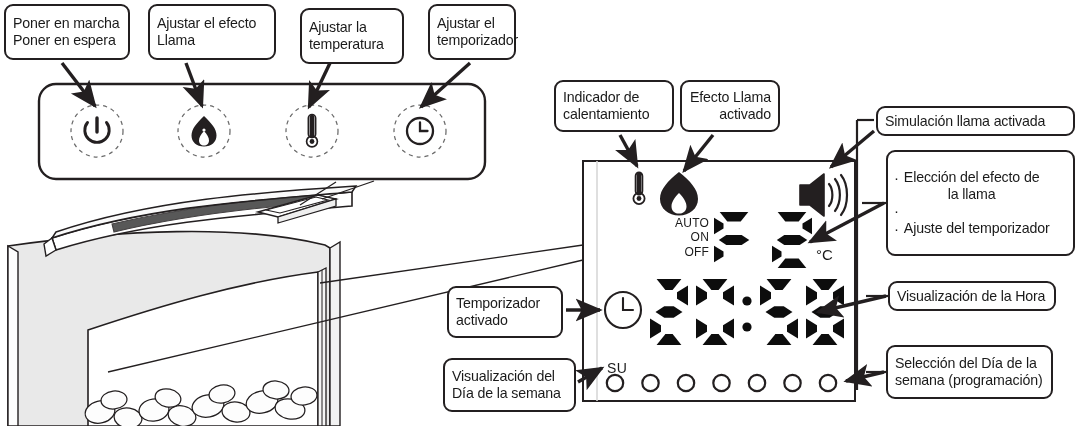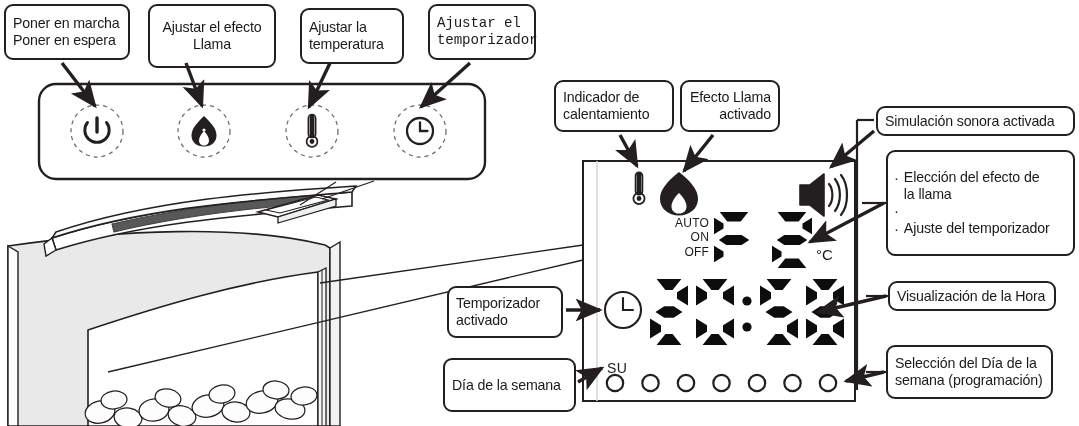--- a/index.html
+++ b/index.html
@@ -20,21 +20,21 @@
     padding:2px 7px;
     line-height:1.17;
     font-size:14.2px;
     letter-spacing:-0.15px;
     z-index:20;
   }
   .callout .ln{display:block;white-space:nowrap;}
   .callout.bullets{padding:4px 7px 4px 6px;}
   .callout.bullets .bl{display:flex;align-items:flex-start;gap:5px;white-space:nowrap;}
   .callout.bullets .dot{font-size:15px;line-height:1.15;}
-  .callout.bullets .btext{display:block;}
+  .callout.bullets .btext{display:block;text-align:center;}
 
   
   #art{position:absolute;left:0;top:0;width:1079px;height:426px;z-index:10;}
   #artTop{position:absolute;left:0;top:0;width:1079px;height:426px;z-index:30;pointer-events:none;}
 
   
   .lcdtxt{position:absolute;z-index:25;}
   #autoStack{left:655px;top:216px;width:54px;text-align:right;
              font-size:12px;line-height:1.2;font-weight:400;letter-spacing:0.2px;}
   #degC{left:816px;top:246px;font-size:15px;letter-spacing:0px;}
@@ -252,47 +252,47 @@
     <div>OFF</div>
   </div>
   <div class="lcdtxt" id="degC">°C</div>
   <div class="lcdtxt" id="suLbl">SU</div>
 
   <div class="callout" style="left:4px;top:4px;width:126px;height:56px;">
     <span class="ln">Poner en marcha</span>
     <span class="ln">Poner en espera</span>
   </div>
 
-  <div class="callout" style="left:148px;top:4px;width:128px;height:64px;text-align:center;">
+  <div class="callout" style="left:148px;top:4px;width:128px;height:56px;">
     <span class="ln">Ajustar el efecto</span>
     <span class="ln">Llama</span>
   </div>
 
   <div class="callout" style="left:300px;top:8px;width:104px;height:56px;">
     <span class="ln">Ajustar la</span>
     <span class="ln">temperatura</span>
   </div>
 
-  <div class="callout" style="left:428px;top:4px;width:108px;height:56px;font-family:Liberation Mono, monospace;">
+  <div class="callout" style="left:428px;top:4px;width:88px;height:56px;">
     <span class="ln">Ajustar el</span>
     <span class="ln">temporizador</span>
   </div>
 
   <div class="callout" style="left:554px;top:80px;width:120px;height:52px;">
     <span class="ln">Indicador de</span>
     <span class="ln">calentamiento</span>
   </div>
 
   <div class="callout" style="left:680px;top:80px;width:100px;height:52px;align-items:flex-end;">
     <span class="ln">Efecto Llama</span>
     <span class="ln">activado</span>
   </div>
 
   <div class="callout" style="left:876px;top:106px;width:199px;height:30px;">
-    <span class="ln">Simulación sonora activada</span>
+    <span class="ln">Simulación llama activada</span>
   </div>
 
   <div class="callout bullets" style="left:886px;top:150px;width:189px;height:106px;">
     <div class="bl">
       <span class="dot">·</span>
       <span class="btext">
         <span class="ln">Elección del efecto de</span>
         <span class="ln">la llama</span>
       </span>
     </div>
@@ -306,20 +306,21 @@
       </span>
     </div>
   </div>
 
   <div class="callout" style="left:447px;top:286px;width:116px;height:52px;">
     <span class="ln">Temporizador</span>
     <span class="ln">activado</span>
   </div>
 
   <div class="callout" style="left:443px;top:358px;width:133px;height:54px;">
+    <span class="ln">Visualización del</span>
     <span class="ln">Día de la semana</span>
   </div>
 
   <div class="callout" style="left:888px;top:281px;width:168px;height:30px;">
     <span class="ln">Visualización de la Hora</span>
   </div>
 
   <div class="callout" style="left:886px;top:345px;width:167px;height:54px;">
     <span class="ln">Selección del Día de la</span>
     <span class="ln">semana (programación)</span>

